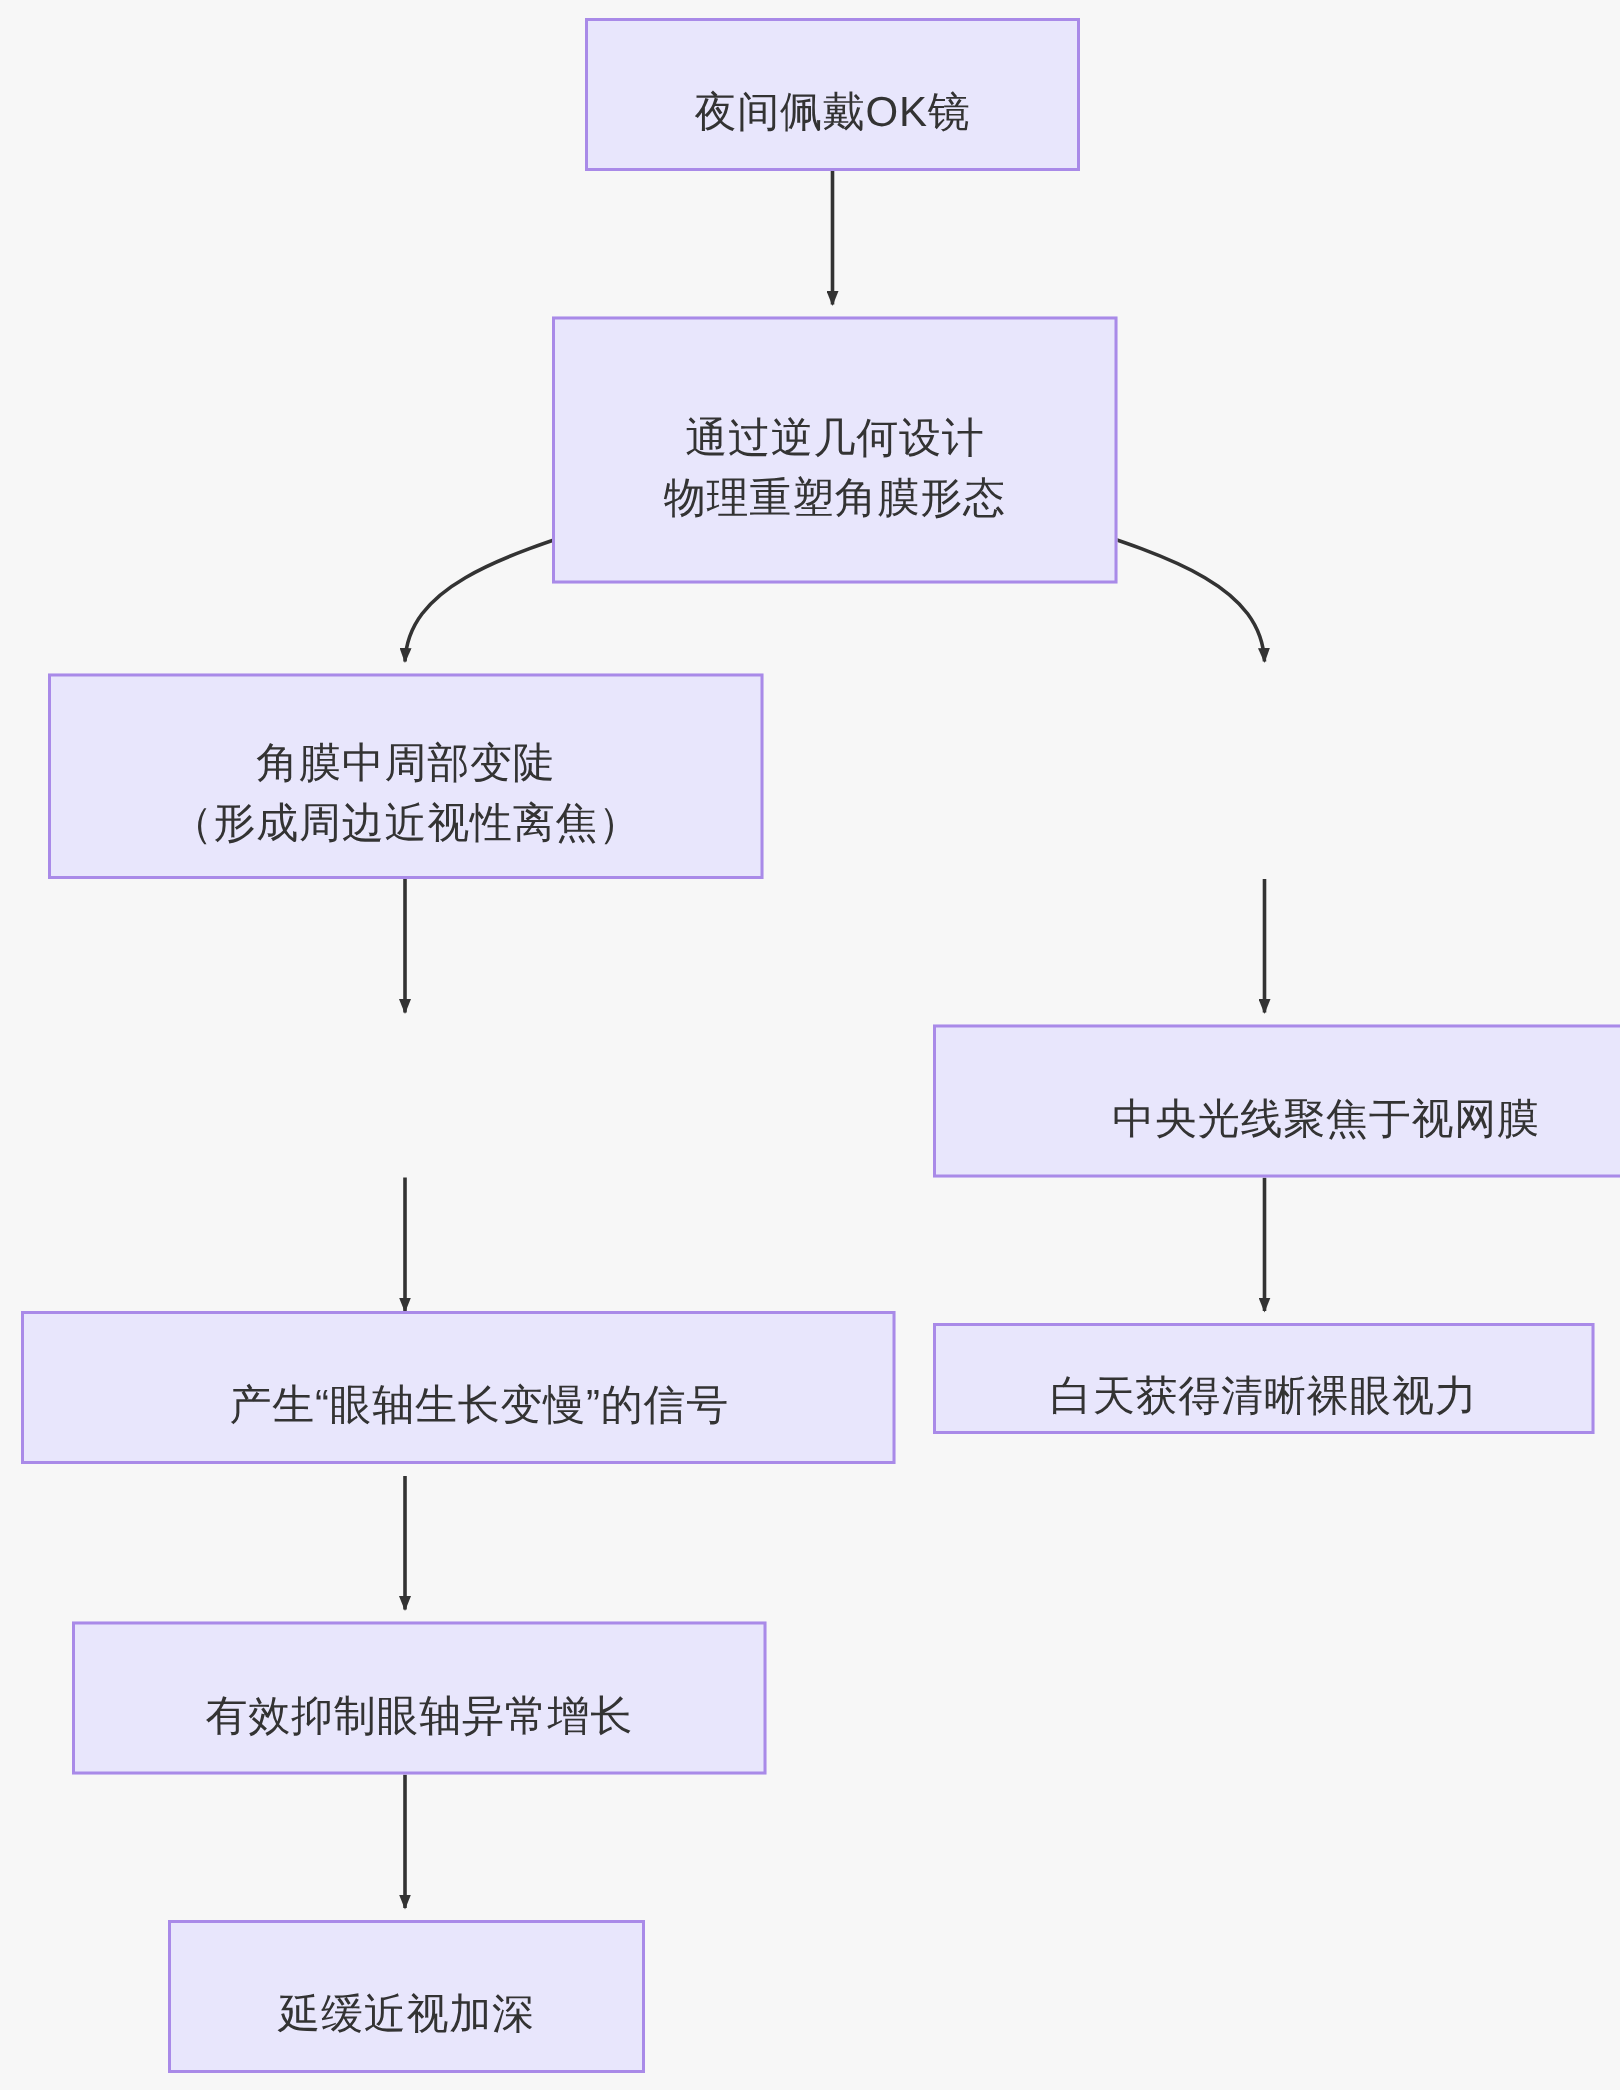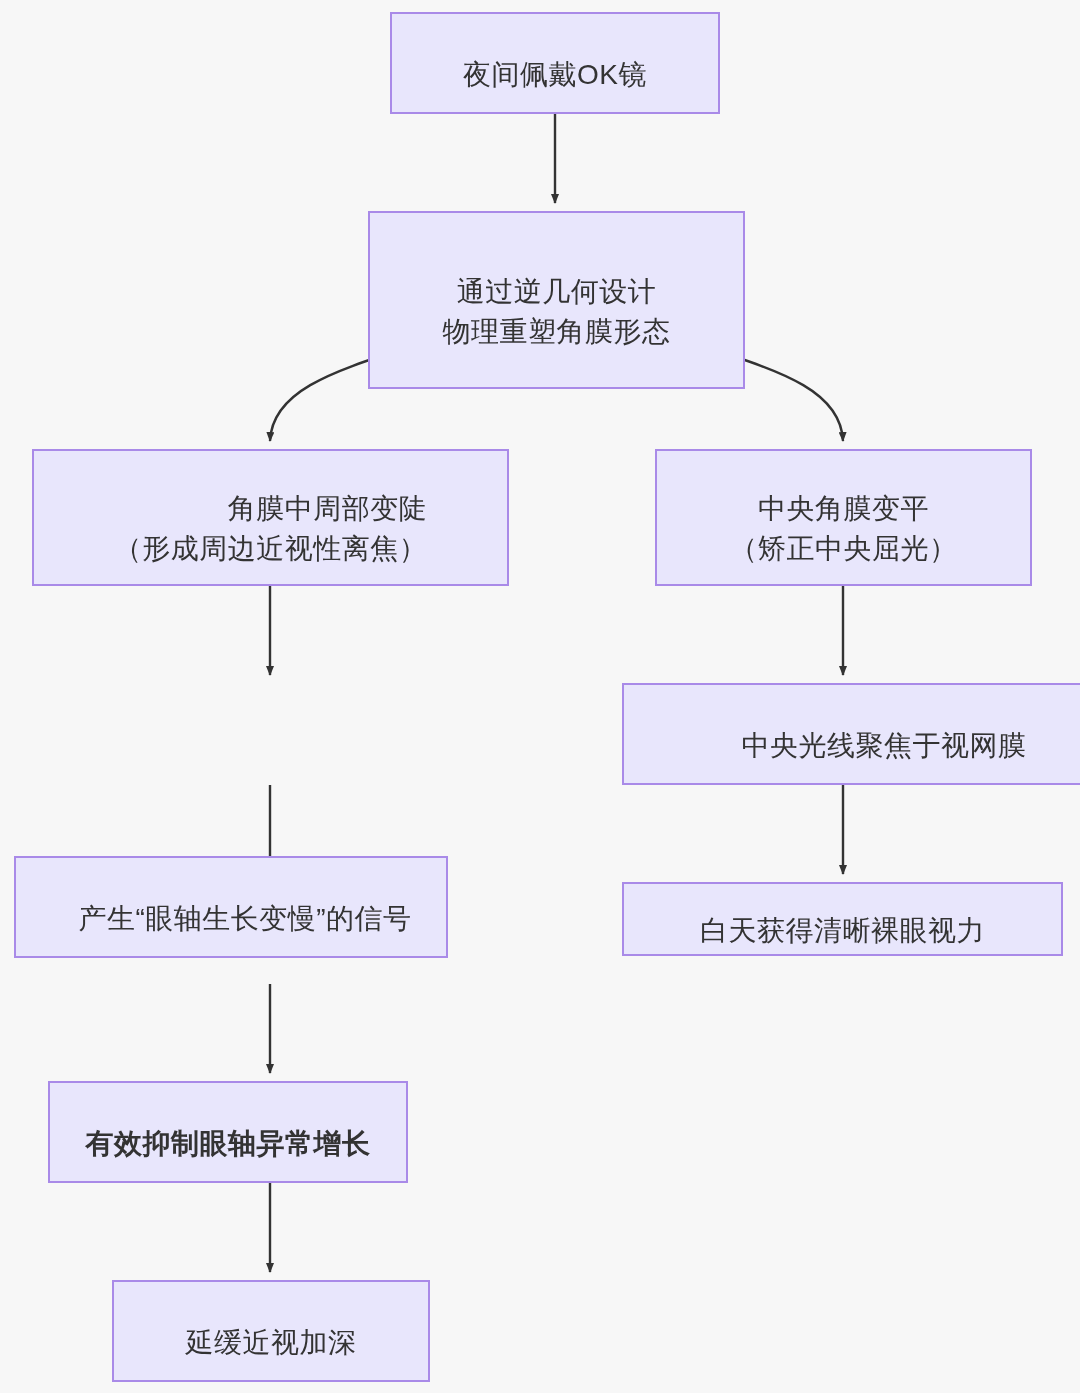--- a/index.html
+++ b/index.html
@@ -80,44 +80,40 @@
 
   <div class="node" id="node-n1" style="left:390px; top:12px; width:330px; height:102px;">
     <span class="node-label">夜间佩戴OK镜</span>
   </div>
 
   <div class="node" id="node-n2" style="left:368px; top:211px; width:377px; height:178px;">
     <span class="node-label">通过逆几何设计
 物理重塑角膜形态</span>
   </div>
 
-  <div class="node" id="node-n3" style="left:32px; top:449px; width:477px; height:137px;text-align:right;">
+  <div class="node" id="node-n3" style="left:32px; top:449px; width:477px; height:137px;">
     <span class="node-label">角膜中周部变陡
 （形成周边近视性离焦）</span>
   </div>
 
-  <div class="node" id="node-n4" style="left:655px; top:449px; width:377px; height:137px;">
-    <span class="node-label">中央角膜变平
-（矫正中央屈光）</span>
-  </div>
 
 
   <div class="node" id="node-n6" style="left:622px; top:683px; width:524px; height:102px;">
     <span class="node-label">中央光线聚焦于视网膜</span>
   </div>
 
-  <div class="node" id="node-n7" style="left:14px; top:856px; width:434px; height:102px;padding-left:28px;">
+  <div class="node" id="node-n7" style="left:14px; top:874px; width:583px; height:102px;padding-left:28px;">
     <span class="node-label">产生“眼轴生长变慢”的信号</span>
   </div>
 
   <div class="node" id="node-n8" style="left:622px; top:882px; width:441px; height:74px;">
     <span class="node-label">白天获得清晰裸眼视力</span>
   </div>
 
-  <div class="node" id="node-n9" style="left:48px; top:1081px; width:360px; height:102px;font-weight:bold;">
+  <div class="node" id="node-n9" style="left:48px; top:1081px; width:463px; height:102px;">
     <span class="node-label">有效抑制眼轴异常增长</span>
   </div>
 
   <div class="node" id="node-n10" style="left:112px; top:1280px; width:318px; height:102px;text-align:center;">
     <span class="node-label">延缓近视加深</span>
   </div>
 
 </div>
 
 </body></html>

